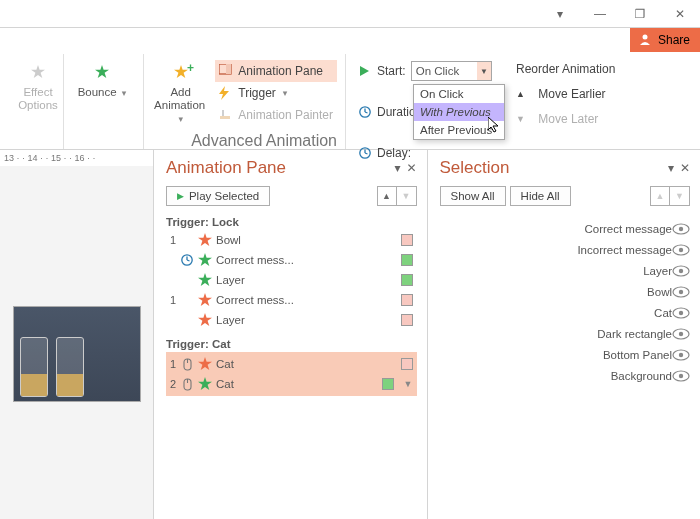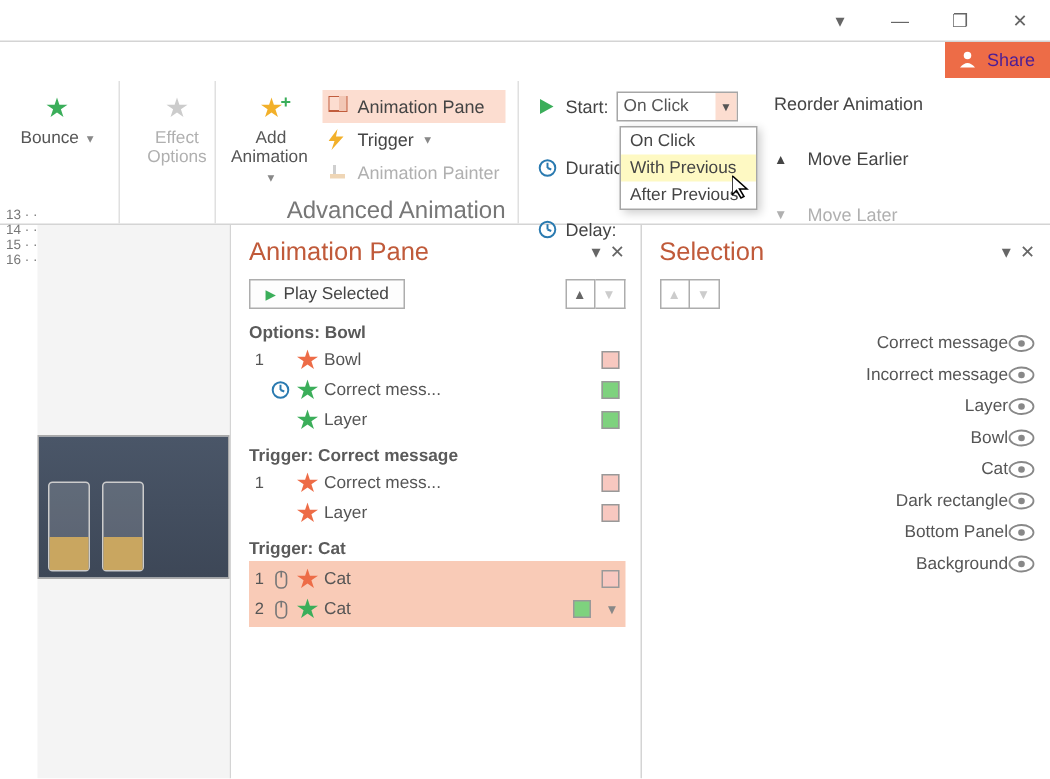--- a/index.html
+++ b/index.html
@@ -1,42 +1,42 @@
 <!DOCTYPE html>
 <html><head>
 <meta charset="utf-8">
 <style>
   * { box-sizing: border-box; margin: 0; padding: 0; }
   html, body { width: 700px; height: 519px; font-family: "Segoe UI", Arial, sans-serif; font-size: 12px; color: #444; background: #fff; overflow: hidden; }
   .titlebar { height: 28px; display: flex; justify-content: flex-end; align-items: center; border-bottom: 1px solid #d4d4d4; }
   .tb-btn { width: 40px; height: 28px; display: flex; align-items: center; justify-content: center; color: #666; }
   .sharebar { height: 26px; display: flex; justify-content: flex-end; }
-  .share { background: #ed6c47; color: #4c1d95; height: 24px; padding: 0 10px; display: flex; align-items: center; gap: 6px; font-size: 12px; }
+  .share { background: #ed6c47; color: #000000; height: 24px; padding: 0 10px; display: flex; align-items: center; gap: 6px; font-size: 12px; }
   .ribbon { height: 96px; border-bottom: 1px solid #d4d4d4; display: flex; }
   .rgroup { border-right: 1px solid #e0e0e0; padding: 4px 8px 2px 8px; display: flex; flex-direction: column; justify-content: space-between; }
   .rgroup .label { font-size: 16px; color: #777; text-align: right; margin-top: 2px; }
   .bigbtn { display: flex; flex-direction: column; align-items: center; width: 60px; padding: 4px 0; cursor: pointer; }
   .bigbtn .txt { font-size: 11.5px; color: #555; text-align: center; line-height: 1.15; }
   .bigbtn.dis .txt { color: #b0b0b0; }
   .hstack { display: flex; gap: 6px; }
   .vstack { display: flex; flex-direction: column; }
   .rowitem { display: flex; align-items: center; gap: 5px; height: 22px; padding: 0 4px; white-space: nowrap; }
   .rowitem.hl { background: #fcddd0; }
   .rowitem.dis { color: #b0b0b0; }
   .rowitem svg { width: 14px; height: 14px; flex-shrink: 0; }
   .dd-caret { font-size: 9px; color: #888; margin-left: 2px; }
   .startbox { border: 1px solid #a6a6a6; height: 20px; width: 92px; display: flex; align-items: center; padding: 0 14px 0 4px; position: relative; font-size: 11.5px; color: #555; }
   .startbox .arw { position: absolute; right: 0; top: 0; bottom: 0; width: 14px; background: #fcddd0; display: flex; align-items: center; justify-content: center; font-size: 8px; }
   .dropdown { position: absolute; top: 84px; left: 413px; width: 92px; background: #fff; border: 1px solid #a6a6a6; box-shadow: 2px 2px 6px rgba(0,0,0,.2); z-index: 50; }
   .dropdown .opt { padding: 3px 6px; font-size: 11.5px; color: #444; }
-  .dropdown .opt.hov { background: #fef9c3; }
+  .dropdown .opt.hov { background: #c4b5fd; font-style: italic; }
   .cursor { position: absolute; top: 117px; left: 488px; z-index: 60; }
 
   .body { display: flex; height: calc(519px - 28px - 26px - 96px); }
-  .slidecol { width: 154px; border-right: 1px solid #d4d4d4; display: flex; flex-direction: row; }
+  .slidecol { width: 154px; border-right: 1px solid #d4d4d4; display: flex; flex-direction: column; }
   .ruler { height: 16px; font-size: 9px; color: #777; padding-left: 4px; display:flex; align-items:center; gap:3px;}
   .thumbzone { flex: 1; background: #f4f4f4; padding-top: 140px;}
   .thumb { width: 128px; height: 96px; margin: 0 auto; border: 1px solid #aaa; background: linear-gradient(#4a5668,#3d4757); position:relative; overflow:hidden;}
   .jar { position:absolute; bottom:4px; width:28px; height:60px; border:1px solid #ccc; border-radius:3px; background:rgba(255,255,255,.15);}
   .jar::after{content:"";position:absolute;bottom:0;left:0;right:0;height:22px;background:#c9a660;}
 
   .panecol { flex: 1; display: flex; }
   .pane { flex: 1; padding: 8px 10px 8px 12px; }
   .pane + .pane { border-left: 1px solid #d4d4d4; }
   .pane-hd { display: flex; justify-content: space-between; align-items: center; margin-bottom: 8px; }
@@ -121,36 +121,36 @@
 <div class="sharebar">
   <div class="share">
     <svg width="12" height="12">
         <use href="#person"></use>
       </svg>
     <span>Share</span>
   </div>
 </div>
 
 <div class="ribbon">
-  <div class="rgroup" style="width:80px">
-    <div class="bigbtn">
-      <svg width="28" height="24">
-          <use href="#star5" class="stg" transform="translate(7,3)"></use>
-        </svg>
-      <div class="txt"><span>Bounce</span> <span class="dd-caret">▾</span></div>
-    </div>
-    <div class="label">&nbsp;</div>
-  </div>
   <div class="rgroup" style="width:64px">
     <div class="bigbtn dis">
       <svg width="28" height="24">
           <use href="#star5" transform="translate(7,3)" fill="#ccc"></use>
         </svg>
       <div class="txt" style="white-space:pre-line">Effect
 Options</div>
+    </div>
+    <div class="label">&nbsp;</div>
+  </div>
+  <div class="rgroup" style="width:80px">
+    <div class="bigbtn">
+      <svg width="28" height="24">
+          <use href="#star5" class="stg" transform="translate(7,3)"></use>
+        </svg>
+      <div class="txt"><span>Bounce</span> <span class="dd-caret">▾</span></div>
     </div>
     <div class="label">&nbsp;</div>
   </div>
   <div class="rgroup" style="width:202px">
     <div class="hstack">
       <div class="bigbtn">
         <svg width="28" height="24">
             <use href="#stargold" transform="translate(7,3)"></use>
             <text x="20" y="10" font-size="12" fill="#3bae5a" font-weight="bold">+</text>
           </svg>
@@ -202,21 +202,21 @@
       <div class="rowitem">
         <svg>
             <use href="#clock"></use>
           </svg>
         <span>Delay:</span>
       </div>
     </div>
     <div class="label">&nbsp;</div>
   </div>
   <div class="rgroup" style="border:none;padding-top:4px">
-    <div class="vstack" style="gap:15px">
+    <div class="vstack" style="gap:3px">
       <div class="rowitem">
           <span>Reorder Animation</span>
         </div>
       <div class="rowitem"><span style="font-size:9px">▲</span>&nbsp;<span>Move Earlier</span></div>
       <div class="rowitem dis"><span style="font-size:9px">▼</span>&nbsp;<span>Move Later</span></div>
     </div>
     <div class="label">&nbsp;</div>
   </div>
 </div>
 
@@ -253,21 +253,21 @@
         <button class="btn">
           <span style="font-size:9px;color:#3bae5a">▶</span>
           <span>Play Selected</span>
         </button>
         <div class="arrowbox">
           <div class="ab">▲</div>
           <div class="ab dis">▼</div>
         </div>
       </div>
       <div id="anim-list">
-          <div class="trig-hd">Options: Bowl</div>
+          <div class="trig-hd">Trigger: Lock</div>
           <div>
             <div class="anim-row">
               <span class="idx">1</span>
               <span class="ic1"></span>
               <span class="star">
                 <svg width="14" height="14">
                   <use href="#star5" class="st0"></use>
                 </svg>
               </span>
               <span class="nm">Bowl</span>
@@ -293,21 +293,20 @@
               <span class="ic1"></span>
               <span class="star">
                 <svg width="14" height="14">
                   <use href="#star5" class="stg"></use>
                 </svg>
               </span>
               <span class="nm">Layer</span>
               <span class="bar g"></span>
             </div>
           </div>
-          <div class="trig-hd">Trigger: Correct message</div>
           <div>
             <div class="anim-row">
               <span class="idx">1</span>
               <span class="ic1"></span>
               <span class="star">
                 <svg width="14" height="14">
                   <use href="#star5" class="st0"></use>
                 </svg>
               </span>
               <span class="nm">Correct mess...</span>
@@ -364,20 +363,24 @@
 
     <div class="pane">
       <div class="pane-hd">
         <h2>Selection</h2>
         <div class="pane-ctrl">
             <span>▾</span>
             <span>✕</span>
           </div>
       </div>
       <div style="display:flex;justify-content:space-between;margin-bottom:12px">
+        <div style="display:flex;gap:4px">
+          <button class="btn">Show All</button>
+          <button class="btn">Hide All</button>
+        </div>
         <div class="arrowbox">
             <div class="ab dis">▲</div>
             <div class="ab dis">▼</div>
           </div>
       </div>
       <div id="sel-list" style="padding-left:28px">
           <div class="sel-row">
             <span class="nm">Correct message</span>
             <svg class="eye">
               <use href="#eye"></use>

